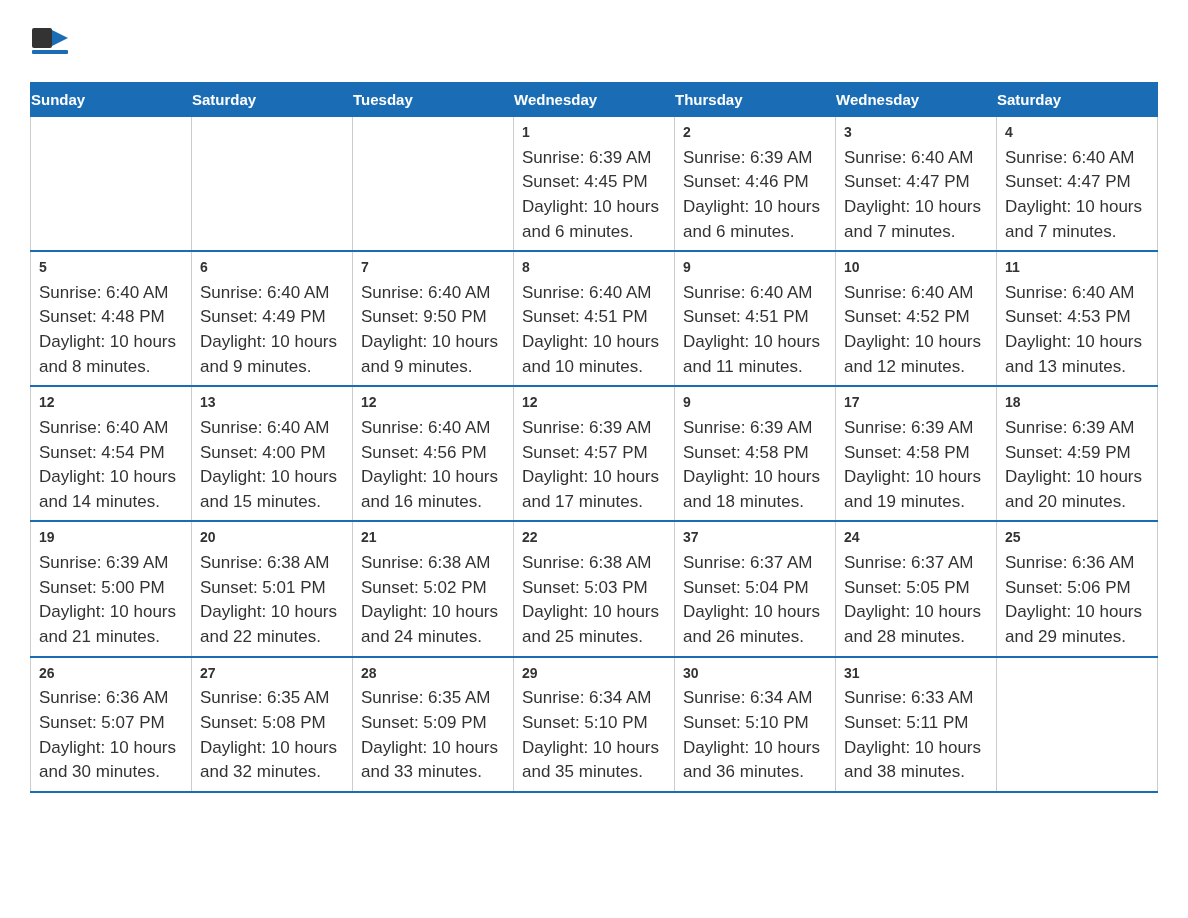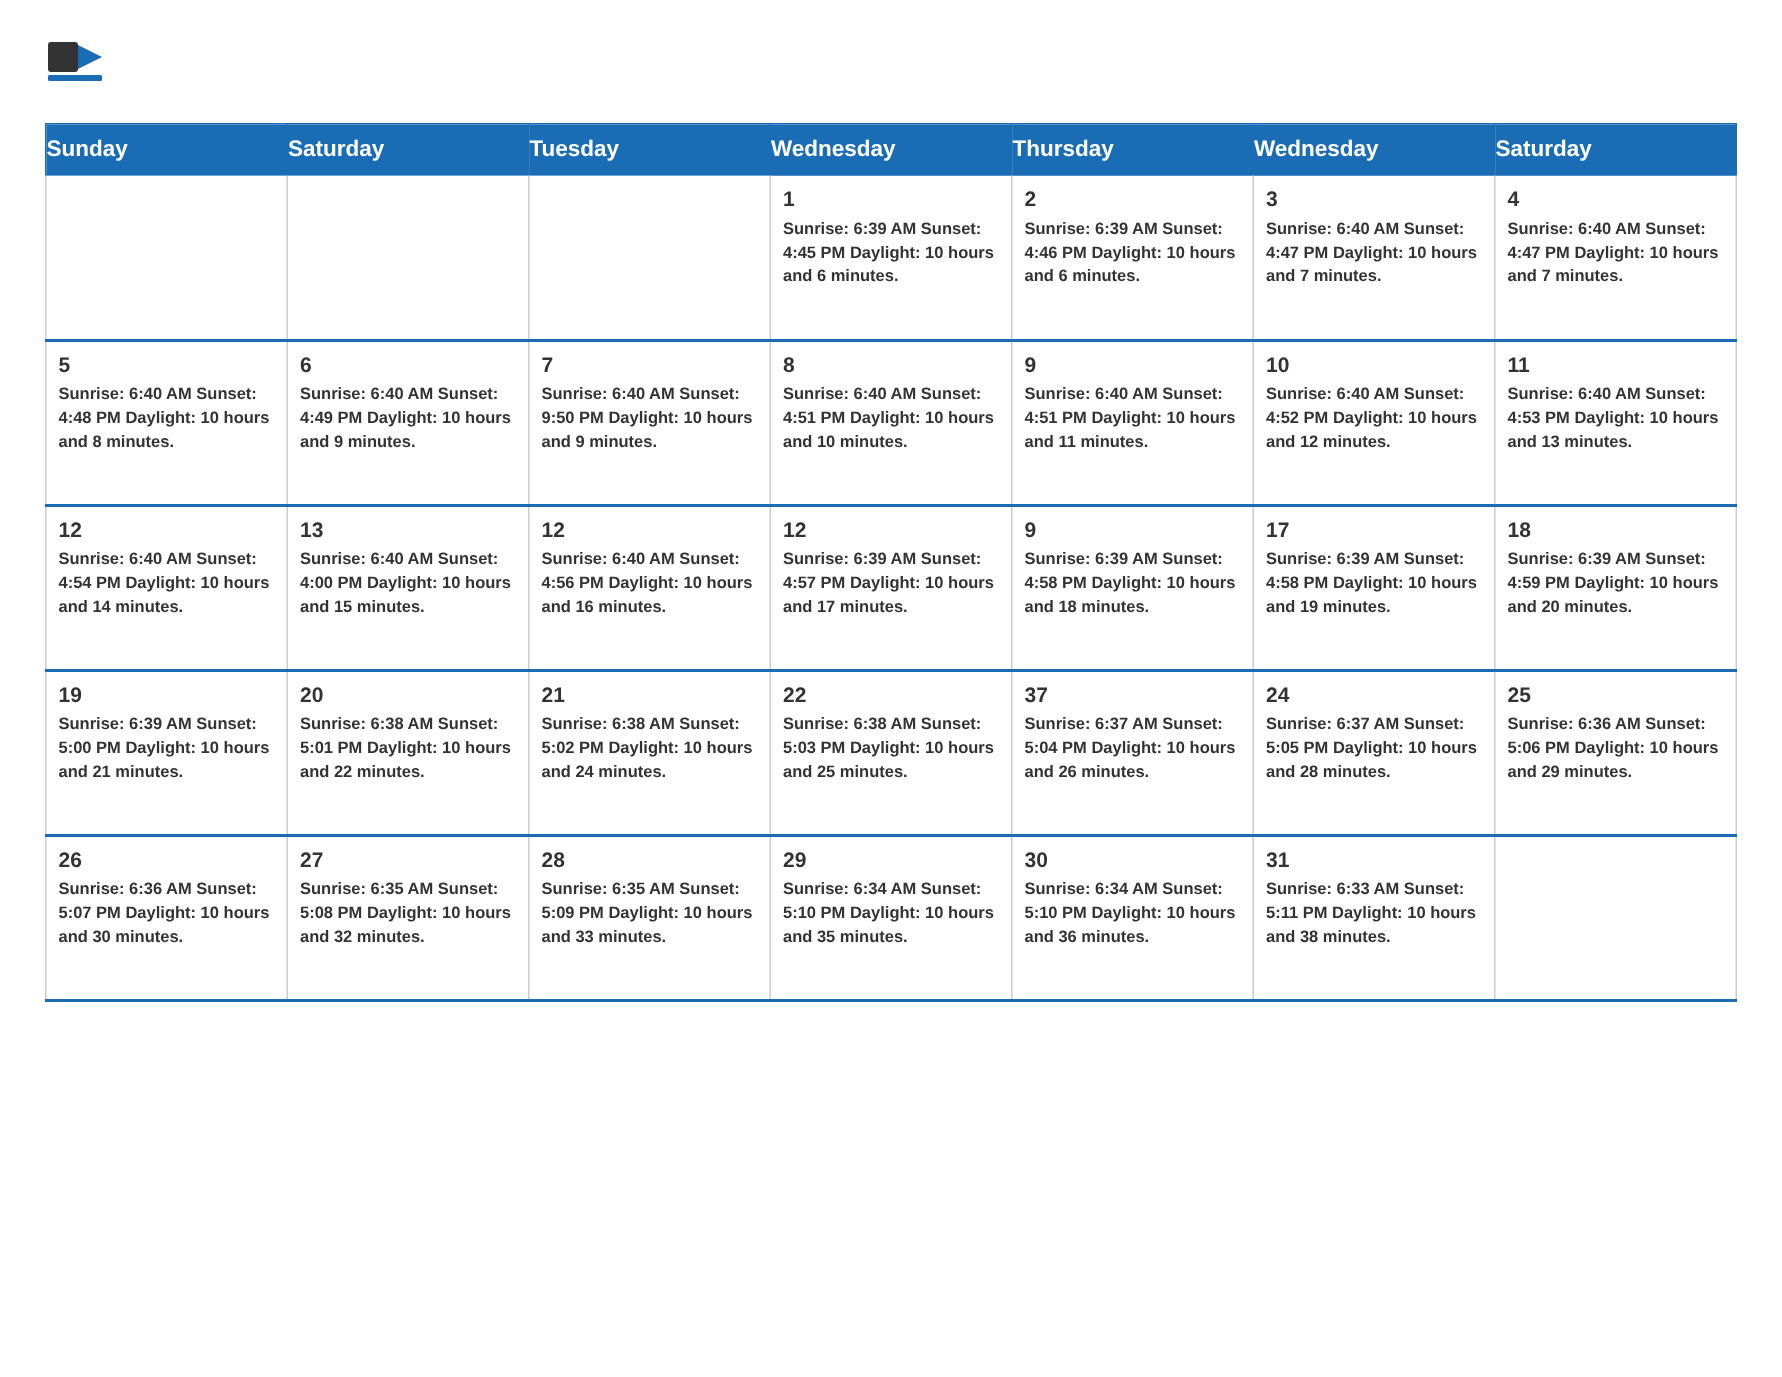--- a/index.html
+++ b/index.html
@@ -72,24 +72,23 @@
       border-bottom: 2px solid #1a6db5;
     }
     .day-num {
       font-size: 14px;
       font-weight: bold;
       color: #333;
       display: block;
       margin-bottom: 3px;
     }
     .day-info {
-      font-size: 11px;
+      font-size: 17px;
       color: #333;
       line-height: 1.45;
-      font-weight: bold;
     }
     td.empty {
       background: #fff;
     }
   </style>
 </head>
 <body>
 
 <div class="header">
   <div class="logo">

